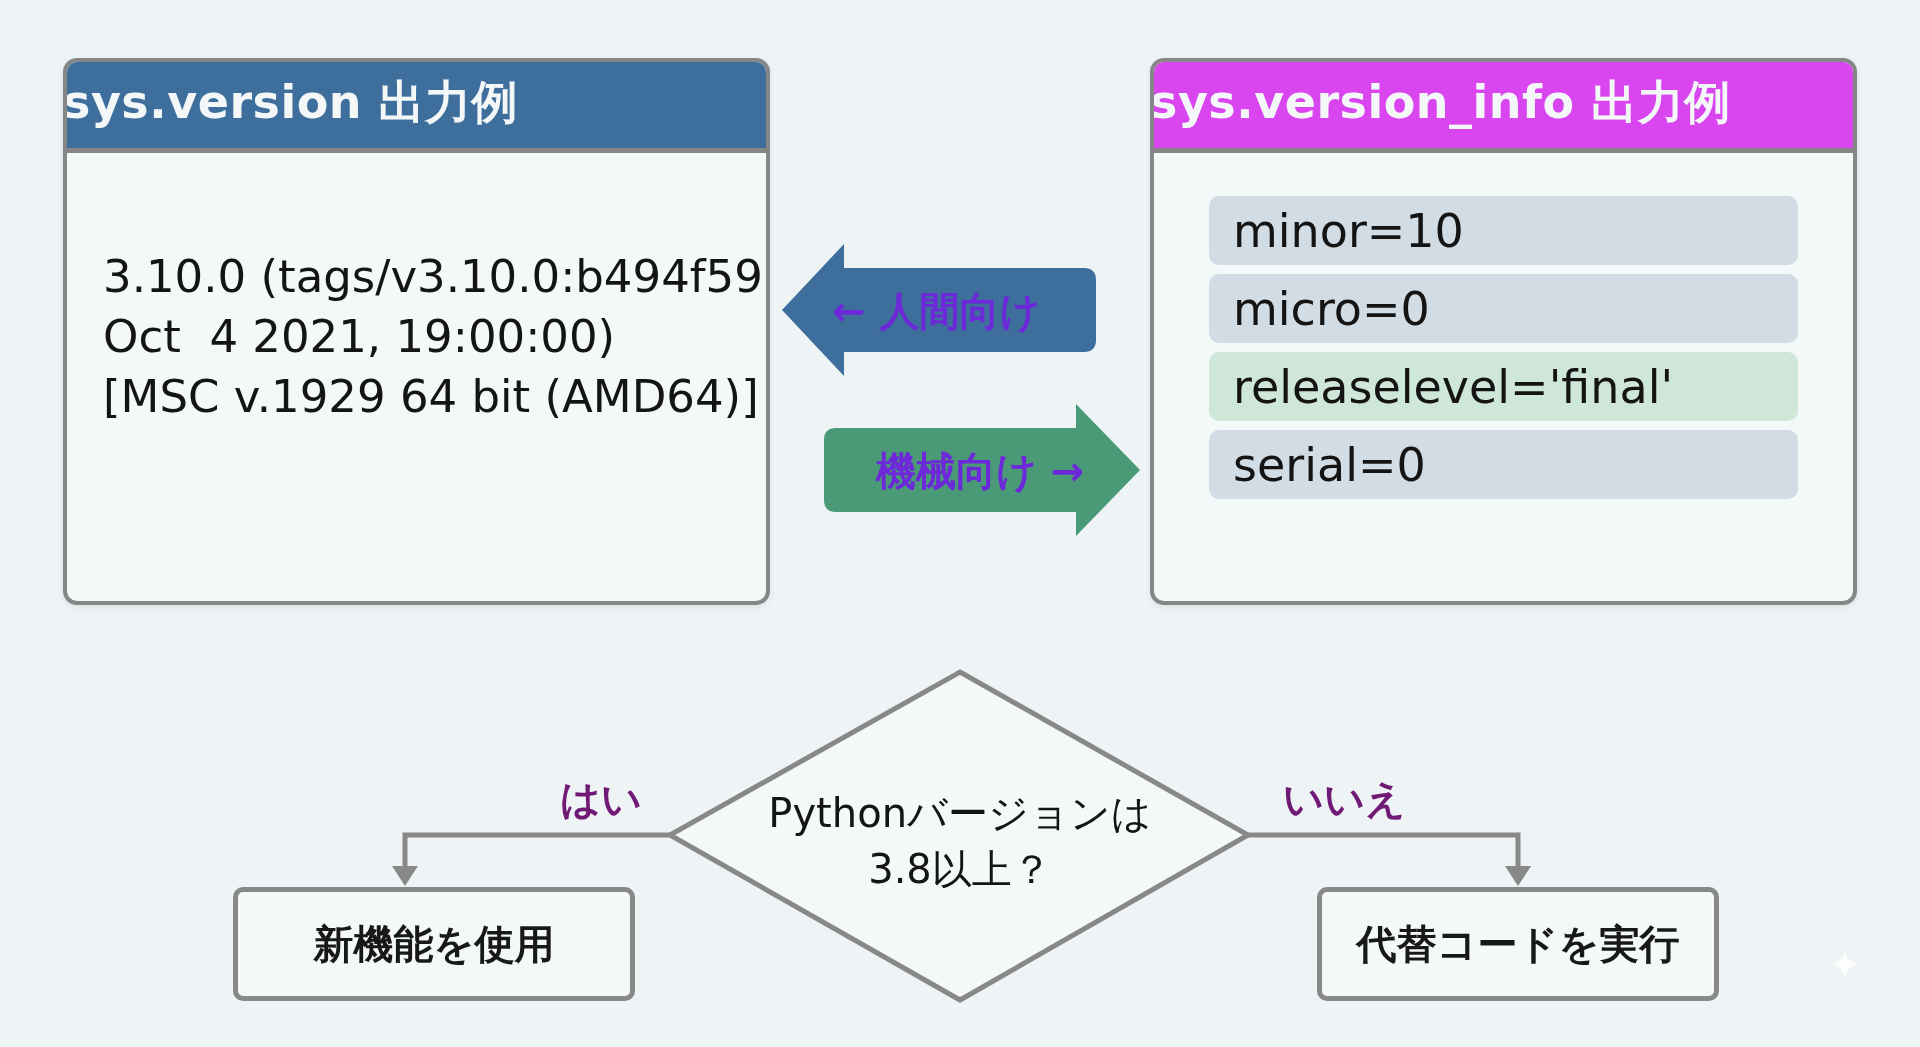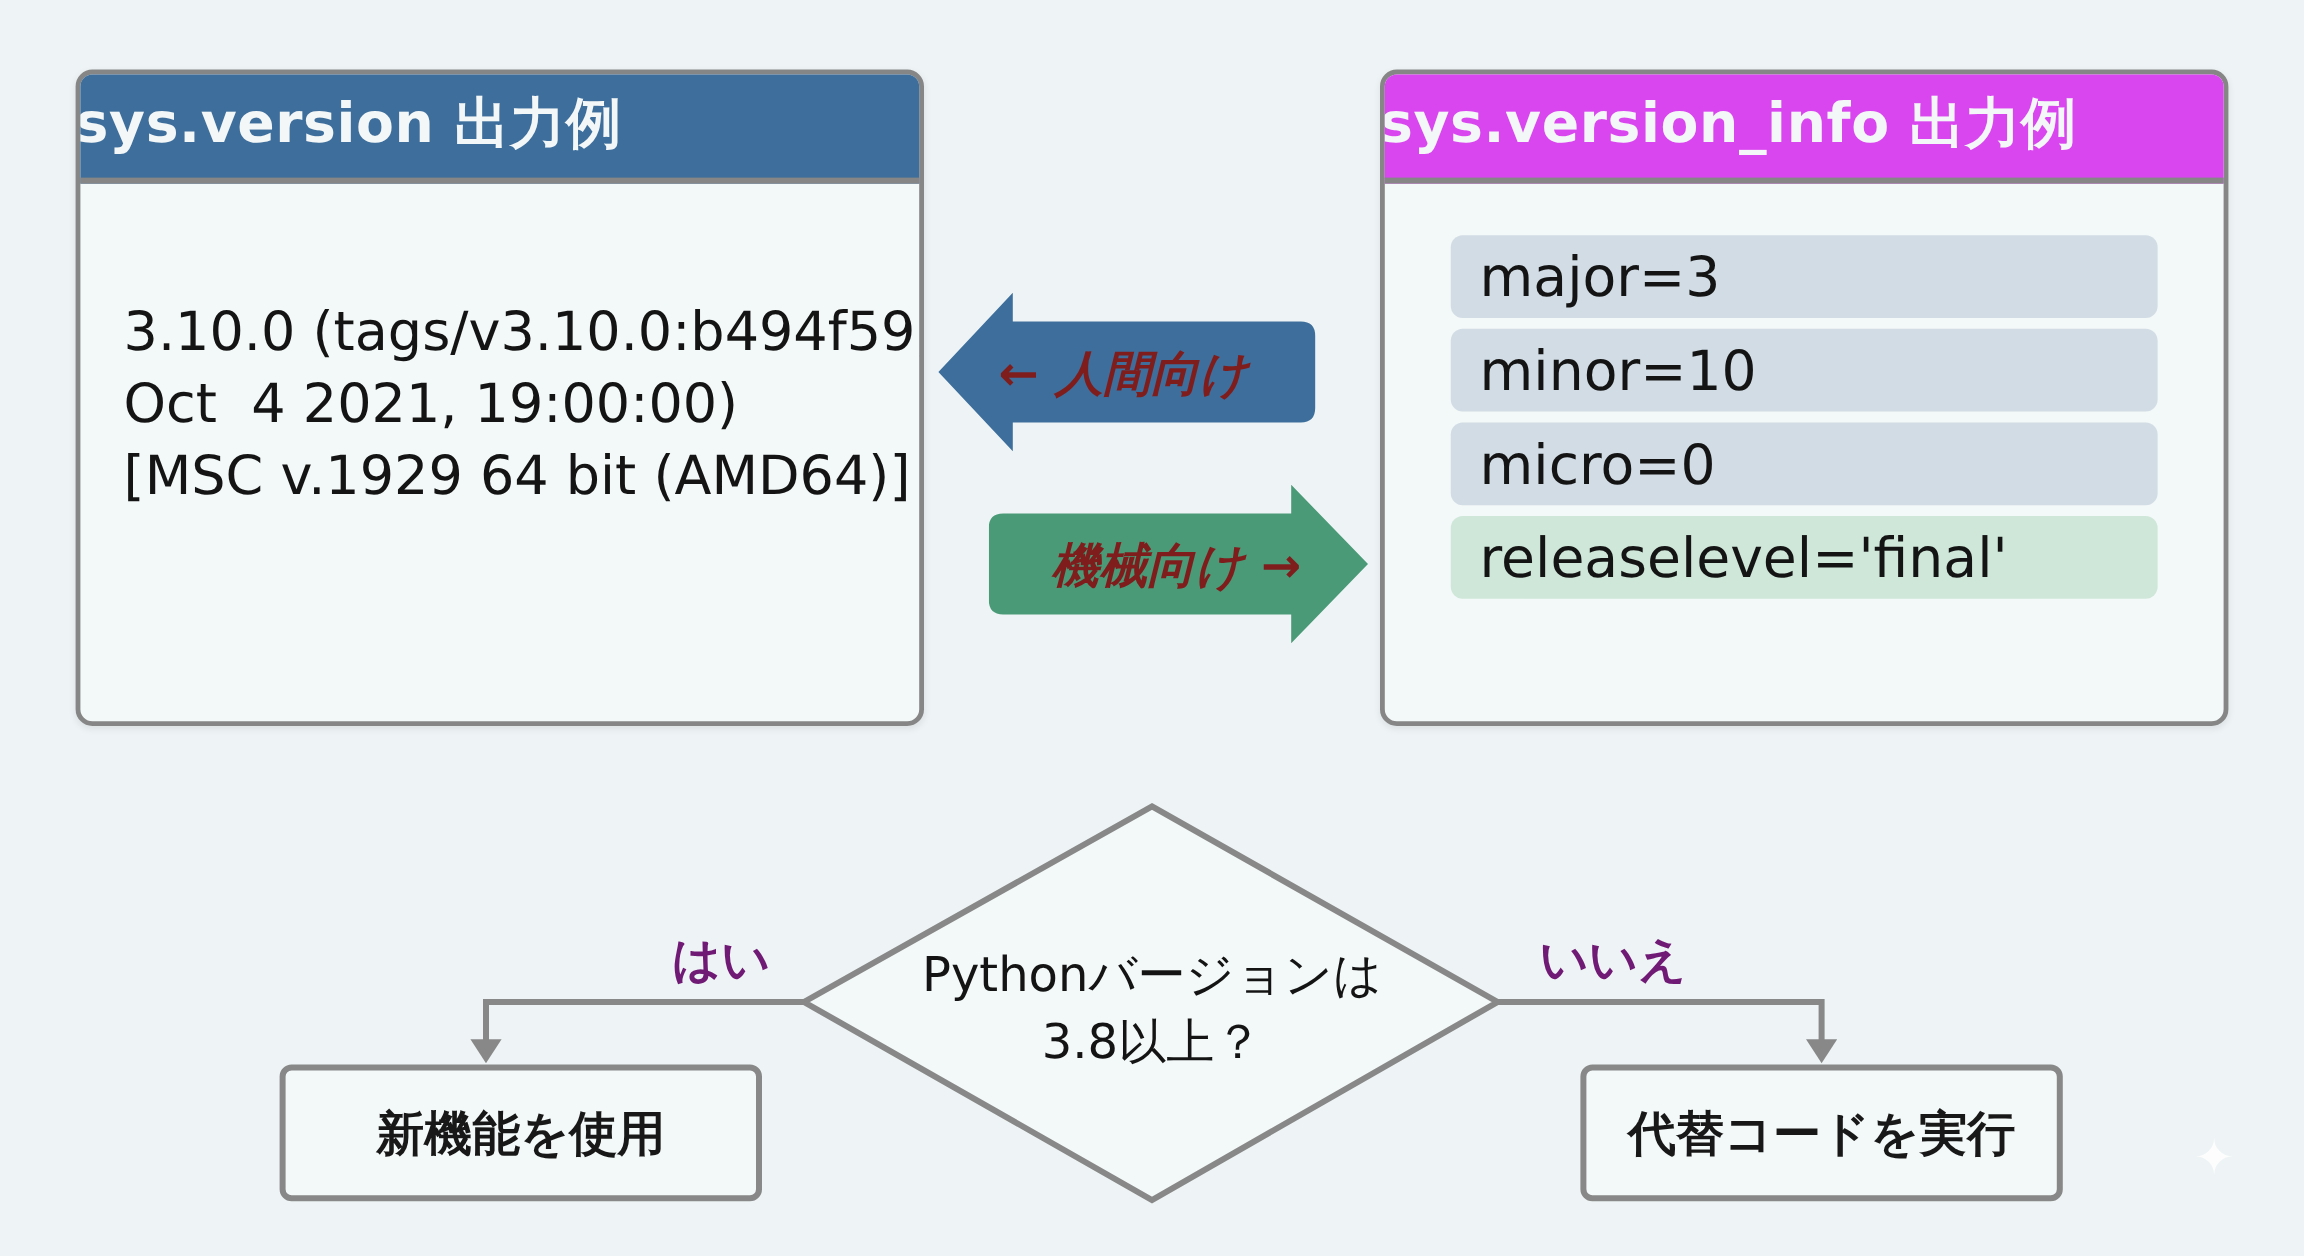--- a/index.html
+++ b/index.html
@@ -71,25 +71,24 @@
       color: #141414;
     }
     .info-row.highlight { background: #cfe7d9; }
 
     .arrow {
       position: absolute;
     }
     .arrow svg { position: absolute; left: 0; top: 0; }
     .arrow-label {
       position: absolute;
-      color: #7f1d1d;
+      color: #6d28d9;
       font-weight: bold;
       font-size: 40px;
       white-space: nowrap;
-      font-style: italic;
     }
 
     .flow-svg {
       position: absolute;
       left: 0;
       top: 0;
     }
     .flow-box {
       position: absolute;
       box-sizing: border-box;
@@ -140,24 +139,24 @@
     <span>sys.version 出力例</span>
   </div>
   <div class="version-text"><div>3.10.0 (tags/v3.10.0:b494f59,</div><div>Oct  4 2021, 19:00:00)</div><div>[MSC v.1929 64 bit (AMD64)]</div></div>
 </div>
 
 <div class="panel panel-right">
   <div class="panel-header">
     <span>sys.version_info 出力例</span>
   </div>
   <div class="info-rows">
-    <div class="info-row">major=3</div>
     <div class="info-row">minor=10</div>
     <div class="info-row">micro=0</div>
     <div class="info-row highlight">releaselevel='final'</div>
+    <div class="info-row">serial=0</div>
   </div>
 </div>
 
 <div class="arrow" style="left:780px; top:244px; width:320px; height:132px;">
   <svg width="320" height="132">
     <path d="M2,66 L64,0 L64,24 L304,24 Q316,24 316,36 L316,96 Q316,108 304,108 L64,108 L64,132 Z" fill="#3e6f9c"></path>
   </svg>
   <span class="arrow-label" style="left:52px; top:40px;">← 人間向け</span>
 </div>
 

